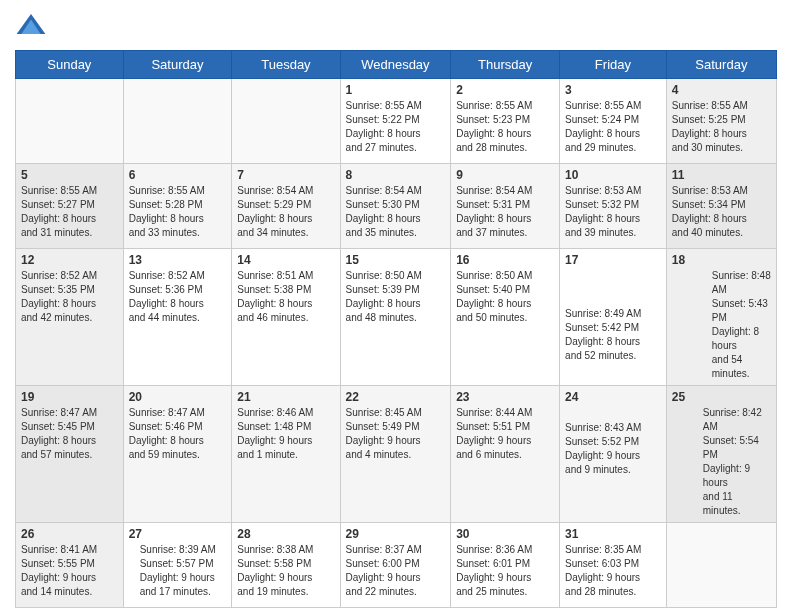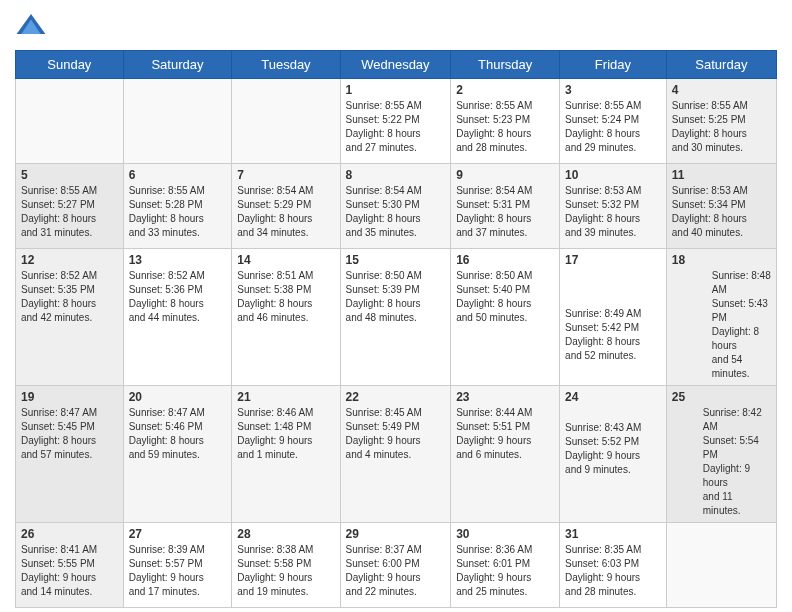--- a/index.html
+++ b/index.html
@@ -323,21 +323,21 @@
       <tr>
         <td>
           <div class="day-number">26</div>
           <div class="day-info" style="white-space: pre-line;">Sunrise: 8:41 AM
 Sunset: 5:55 PM
 Daylight: 9 hours
 and 14 minutes.</div>
         </td>
         <td>
           <div class="day-number">27</div>
-          <div class="day-info" style="white-space: pre-line;">Sunrise: 8:39 AM
+          <div class="day-info" style="white-space: pre-line; margin-left: 11px;">Sunrise: 8:39 AM
 Sunset: 5:57 PM
 Daylight: 9 hours
 and 17 minutes.</div>
         </td>
         <td>
           <div class="day-number">28</div>
           <div class="day-info" style="white-space: pre-line;">Sunrise: 8:38 AM
 Sunset: 5:58 PM
 Daylight: 9 hours
 and 19 minutes.</div>

